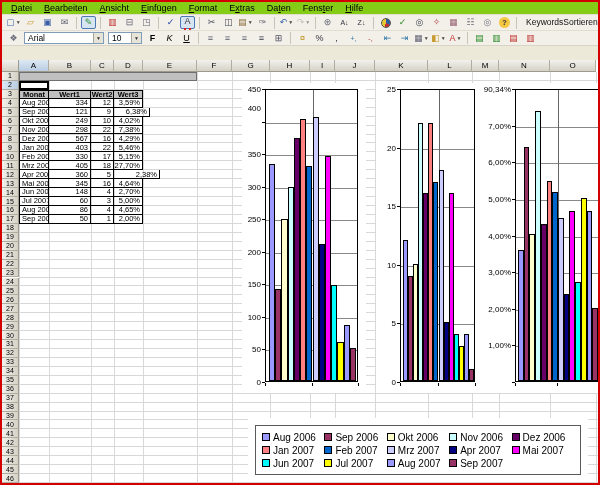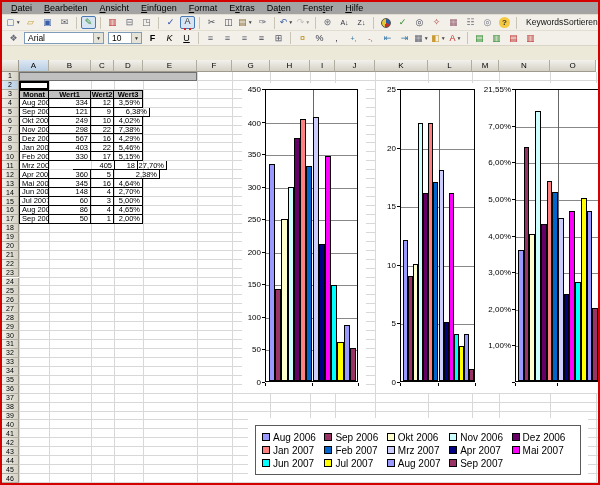--- a/index.html
+++ b/index.html
@@ -1,21 +1,21 @@
 <!DOCTYPE html>
 <html><head>
 <meta charset="utf-8">
 <style>
   * { margin:0; padding:0; box-sizing:border-box; }
   body { font-family:"Liberation Sans", sans-serif; background:#fff; }
   .screen { position:relative; width:600px; height:485px; border:2px solid #D40000;
             background:#ECE9D8; overflow:hidden; }
   
   .menubar { position:absolute; left:0; top:0; width:596px; height:13px;
-             background:#a3a3a3; display:flex; align-items:center; padding-left:3px;
+             background:#84cc16; display:flex; align-items:center; padding-left:3px;
              font-size:9px; color:#000; border-bottom:1px solid #E2DFD2; }
   .menu-item { padding:0 6px; height:12px; line-height:12px; cursor:default; }
   .menu-item u { text-decoration:underline; }
   
   .toolbar { position:absolute; left:0; width:596px; background:#F2F0E8;
              display:flex; align-items:center; padding-left:3px; }
   .tb-std { top:13px; height:16px; border-bottom:1px solid #E2DFD2; }
   .tb-fmt { top:29px; height:15px; border-bottom:1px solid #D8D4C6; }
   .icon-btn { position:relative; width:15px; height:13px; display:flex; align-items:center;
               justify-content:center; font-size:9px; line-height:13px; margin:0 1px;
@@ -472,21 +472,21 @@
           <div class="dt-cell num" style="width: 29px;">5,46%</div>
         </div>
         <div class="dt-row" style="height: 8.93478px;">
           <div class="dt-cell txt" style="width: 30px;">Feb 2007</div>
           <div class="dt-cell num" style="width: 42px;">330</div>
           <div class="dt-cell num" style="width: 23px;">17</div>
           <div class="dt-cell num" style="width: 29px;">5,15%</div>
         </div>
         <div class="dt-row" style="height: 8.93478px;">
           <div class="dt-cell txt" style="width: 30px;">Mrz 2007</div>
-          <div class="dt-cell num" style="width: 42px; margin-left: 24px;">405</div>
+          <div class="dt-cell num" style="width: 42px;">405</div>
           <div class="dt-cell num" style="width: 23px;">18</div>
           <div class="dt-cell num" style="width: 29px;">27,70%</div>
         </div>
         <div class="dt-row" style="height: 8.93478px;">
           <div class="dt-cell txt" style="width: 30px;">Apr 2007</div>
           <div class="dt-cell num" style="width: 42px;">360</div>
           <div class="dt-cell num" style="width: 23px;">5</div>
           <div class="dt-cell num" style="width: 46px; padding-left: 28px;">2,38%</div>
         </div>
         <div class="dt-row" style="height: 8.93478px;">
@@ -519,21 +519,21 @@
           <div class="dt-cell num" style="width: 23px;">1</div>
           <div class="dt-cell num" style="width: 29px;">2,00%</div>
         </div>
       </div>
   </div>
 
   <div id="charts">
       <div class="chart" style="left: 240px; top: 81px; width: 124px; height: 310px; overflow: hidden;">
         <div class="ylabel" style="left: -15px; top: 2px;">450</div>
         <div class="ytick" style="left: 20px; top: 6px;"></div>
-        <div class="ylabel" style="left: -15px; top: 36px;">400</div>
+        <div class="ylabel" style="left: -15px; top: 21px;">400</div>
         <div class="ytick" style="left: 20px; top: 38.5556px;"></div>
         <div class="ylabel" style="left: -15px; top: 67.1111px;">350</div>
         <div class="ytick" style="left: 20px; top: 71.1111px;"></div>
         <div class="ylabel" style="left: -15px; top: 99.6667px;">300</div>
         <div class="ytick" style="left: 20px; top: 103.667px;"></div>
         <div class="ylabel" style="left: -15px; top: 132.222px;">250</div>
         <div class="ytick" style="left: 20px; top: 136.222px;"></div>
         <div class="ylabel" style="left: -15px; top: 164.778px;">200</div>
         <div class="ytick" style="left: 20px; top: 168.778px;"></div>
         <div class="ylabel" style="left: -15px; top: 197.333px;">150</div>
@@ -605,21 +605,21 @@
           <div class="bar" style="left: 37.5px; width: 5.07143px; height: 210.96px; background: rgb(204, 204, 255); box-sizing: border-box;"></div>
           <div class="bar" style="left: 42.5714px; width: 5.07143px; height: 58.6px; background: rgb(0, 0, 128); box-sizing: border-box;"></div>
           <div class="bar" style="left: 47.6429px; width: 5.07143px; height: 187.52px; background: rgb(255, 0, 255); box-sizing: border-box;"></div>
           <div class="bar" style="left: 52.7143px; width: 5.07143px; height: 46.88px; background: rgb(0, 255, 255); box-sizing: border-box;"></div>
           <div class="bar" style="left: 57.7857px; width: 5.07143px; height: 35.16px; background: rgb(255, 255, 0); box-sizing: border-box;"></div>
           <div class="bar" style="left: 62.8571px; width: 5.07143px; height: 46.88px; background: rgb(153, 153, 255); box-sizing: border-box;"></div>
           <div class="bar" style="left: 67.9286px; width: 5.07143px; height: 11.72px; background: rgb(153, 51, 102); box-sizing: border-box;"></div>
         </div>
       </div>
       <div class="chart" style="left: 480px; top: 81px; width: 116px; height: 310px; overflow: hidden;">
-        <div class="ylabel" style="left: -5px; top: 2px;">21,55%</div>
+        <div class="ylabel" style="left: -5px; top: 2px;">90,34%</div>
         <div class="ytick" style="left: 30px; top: 6px;"></div>
         <div class="ylabel" style="left: -5px; top: 38.625px;">7,00%</div>
         <div class="ytick" style="left: 30px; top: 42.625px;"></div>
         <div class="ylabel" style="left: -5px; top: 75.25px;">6,00%</div>
         <div class="ytick" style="left: 30px; top: 79.25px;"></div>
         <div class="ylabel" style="left: -5px; top: 111.875px;">5,00%</div>
         <div class="ytick" style="left: 30px; top: 115.875px;"></div>
         <div class="ylabel" style="left: -5px; top: 148.5px;">4,00%</div>
         <div class="ytick" style="left: 30px; top: 152.5px;"></div>
         <div class="ylabel" style="left: -5px; top: 185.125px;">3,00%</div>

